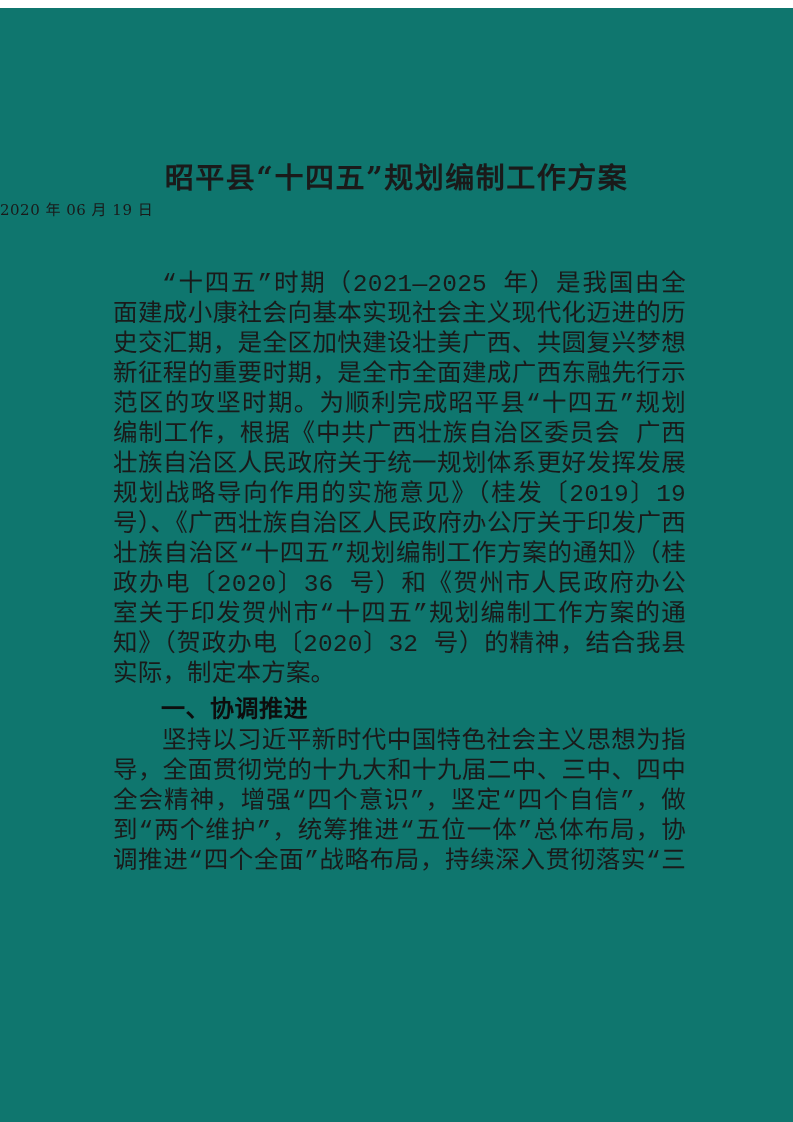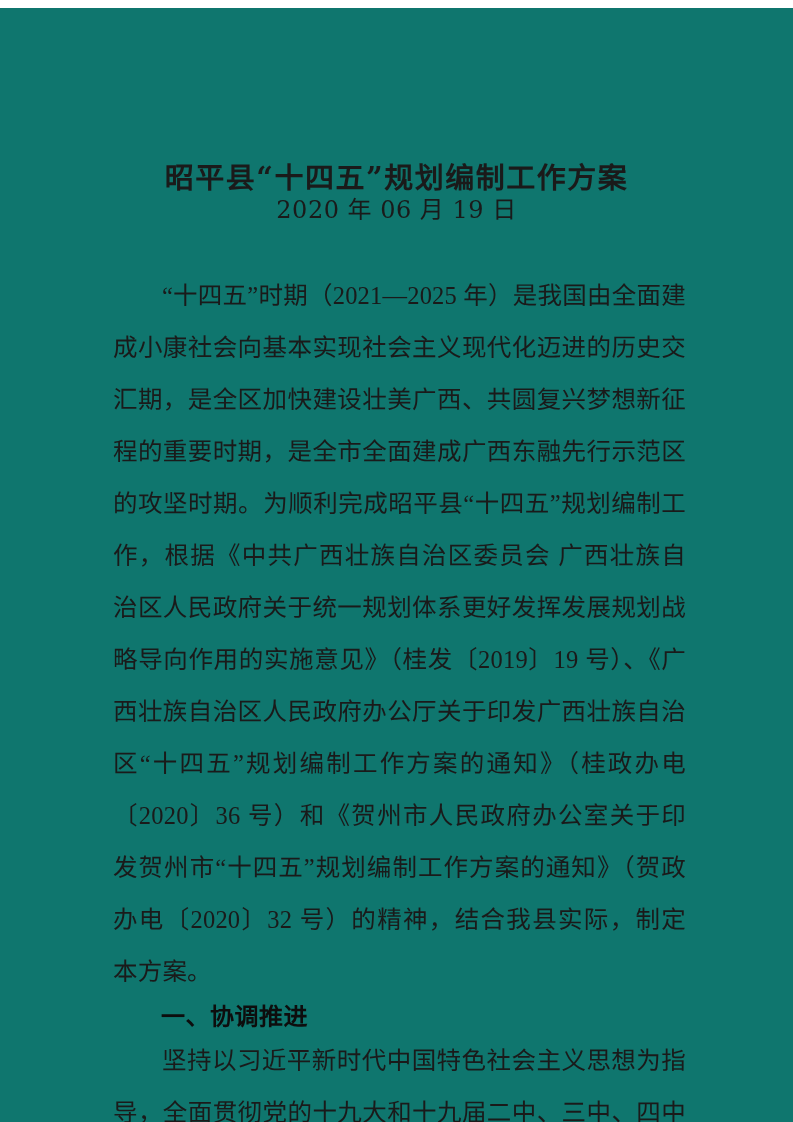--- a/index.html
+++ b/index.html
@@ -33,42 +33,41 @@
     color: #1a1a1a;
     line-height: 40px;
     white-space: nowrap;
   }
 
   .doc-date {
     position: absolute;
     top: 188px;
     left: 0;
     width: 793px;
-    text-align: center;
     font-family: "DejaVu Serif", "Liberation Serif", serif;
-    font-size: 24px;
+    font-size: 15px;
     font-weight: 400;
     letter-spacing: 0.5px;
     color: #1a1a1a;
     line-height: 28px;
     white-space: nowrap;
   }
 
   
   .body-area {
     position: absolute;
     top: 262px;
     left: 113px;
     width: 573px;
   }
 
   .para {
-    font-family: Liberation Serif, serif;
+    font-family: Liberation Mono, monospace;
     font-size: 24.5px;
-    line-height: 52px;
+    line-height: 30px;
     color: #1a1a1a;
     text-align: justify;
     text-justify: inter-character;
     text-indent: 2em;
     margin: 0;
     letter-spacing: 0.2px;
   }
 
   .para + .section-heading {
     margin-top: 0;

